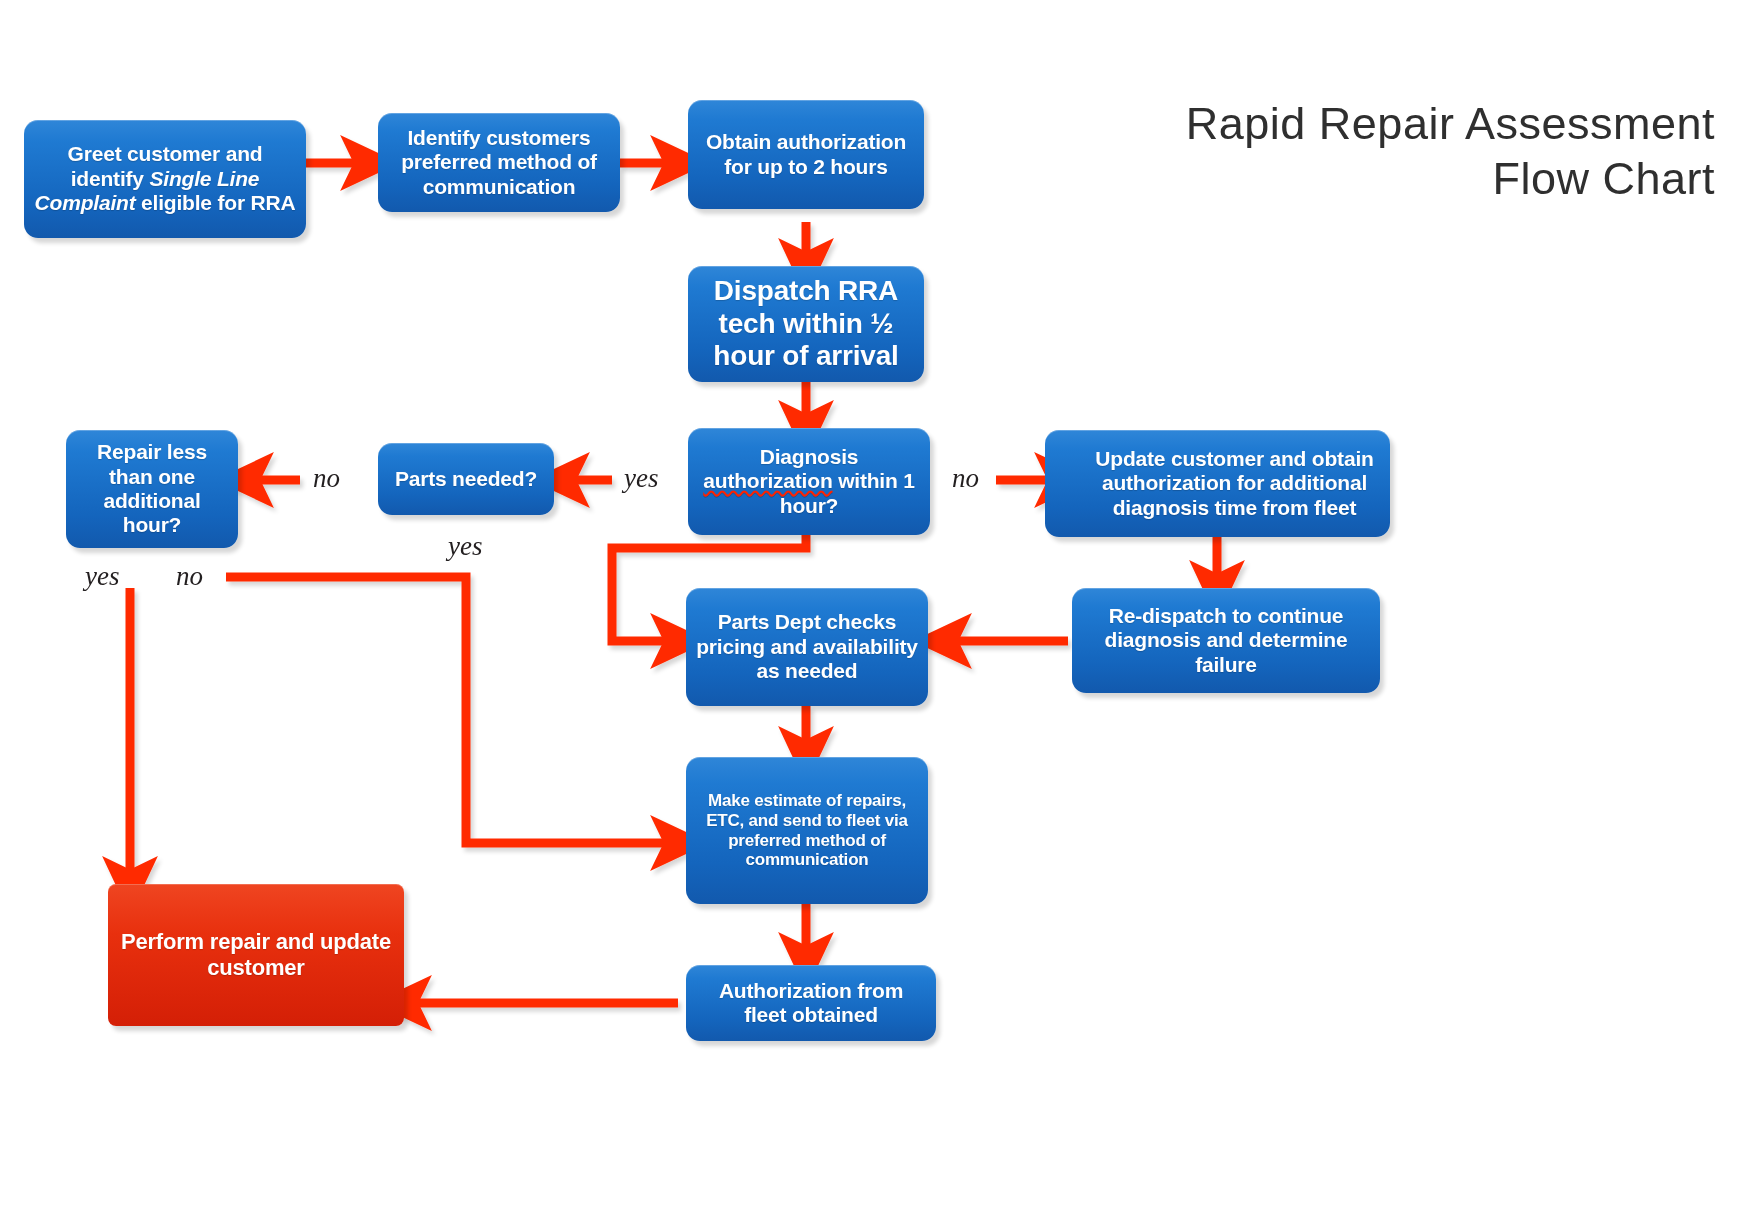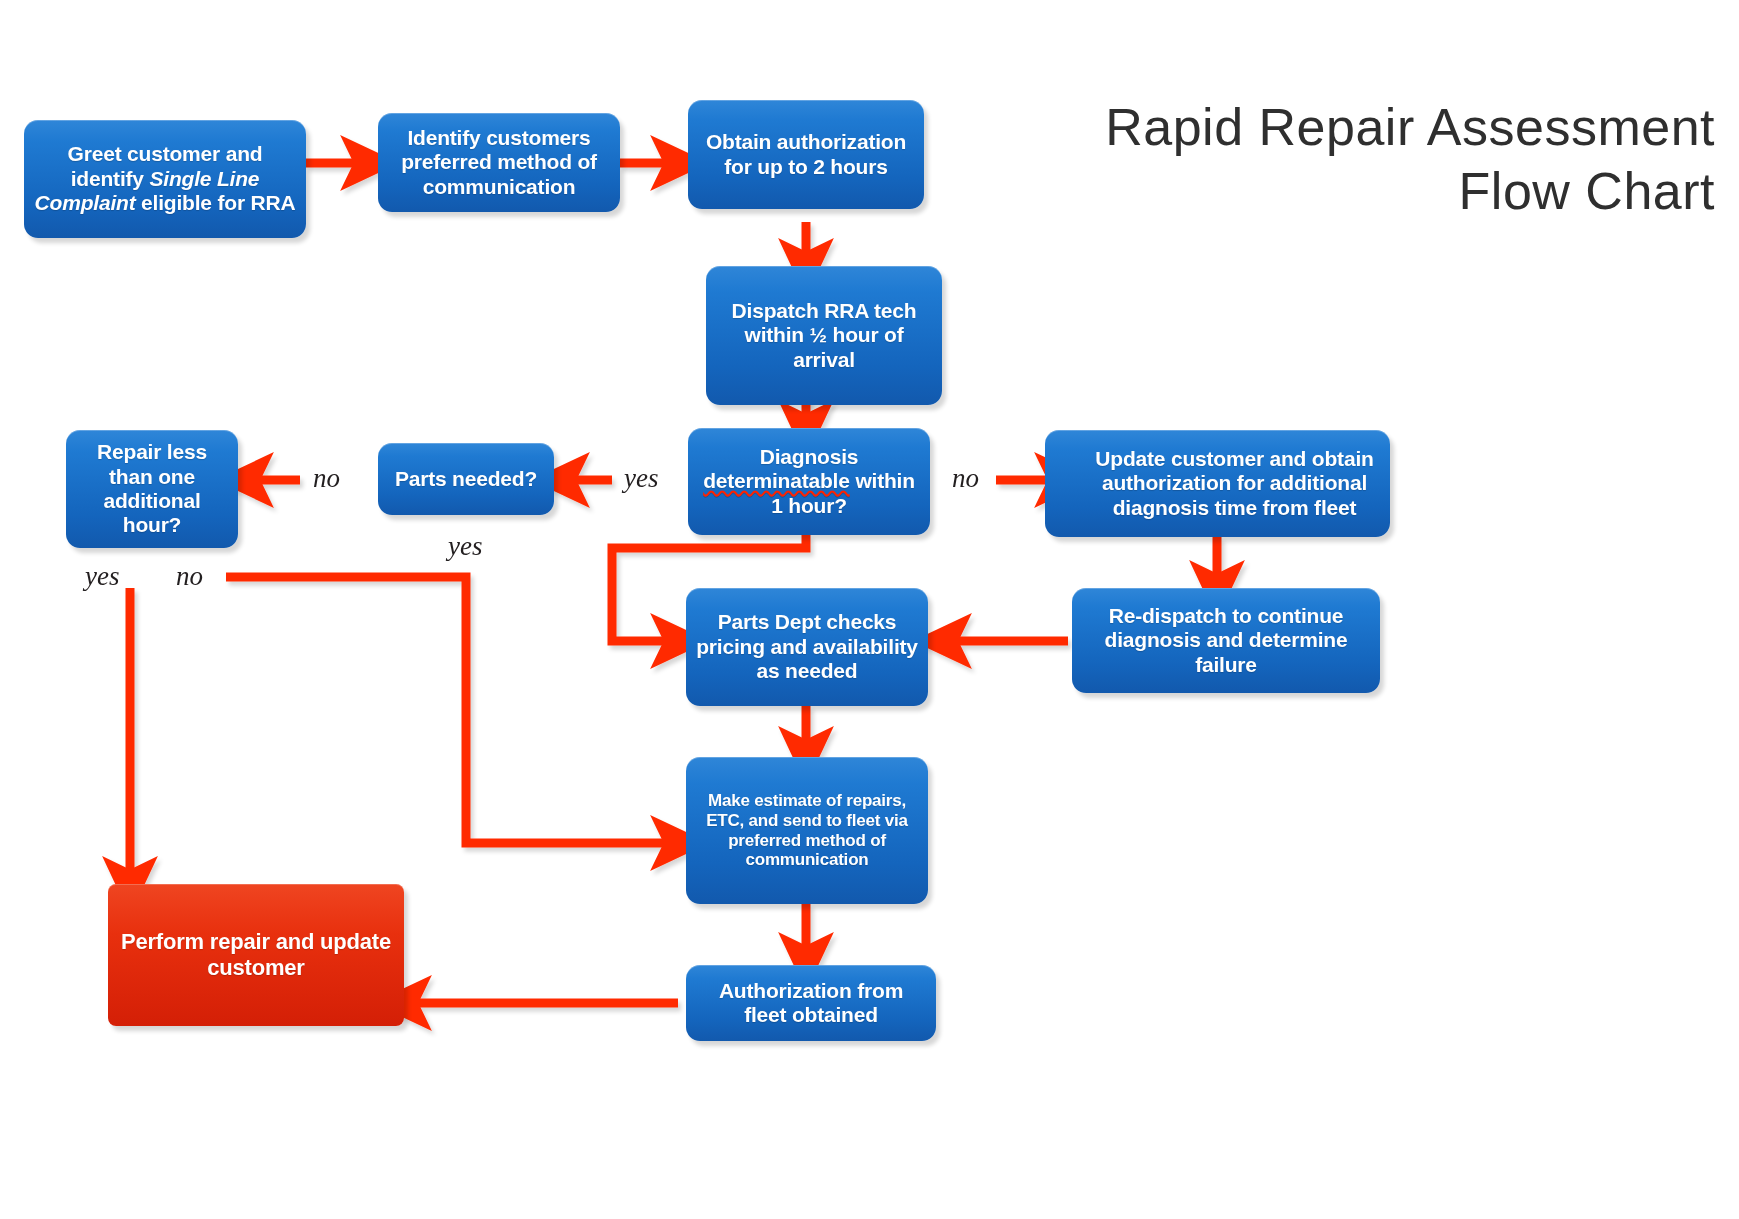--- a/index.html
+++ b/index.html
@@ -53,21 +53,21 @@
     white-space:nowrap;
   }
 
   
   #title{
     position:absolute;
     right:24px;top:96px;
     width:640px;
     text-align:right;
     font-family:"Liberation Sans",sans-serif;
-    font-size:52px;
+    font-size:45px;
     line-height:1.23;
     color:#2f2f2f;
     letter-spacing:0.5px;
     z-index:6;
   }
   #title .l2{display:block;}
 
   
   #arrows{position:absolute;left:0;top:0;width:1739px;height:1219px;z-index:2;}
 </style>
@@ -127,27 +127,27 @@
   </div>
 
   <div class="node blue" style="left:378px;top:113px;width:242px;height:99px;font-size:21px;">
     <span class="txt">Identify customers preferred method of communication</span>
   </div>
 
   <div class="node blue" style="left:688px;top:100px;width:236px;height:109px;font-size:21px;">
     <span class="txt">Obtain authorization for up to 2 hours</span>
   </div>
 
-  <div class="node blue" style="left:706px;top:266px;width:236px;height:139px;font-size:21px;">
+  <div class="node blue" style="left:688px;top:266px;width:236px;height:116px;font-size:28px;">
     <span class="txt">Dispatch RRA tech within ½ hour of arrival</span>
   </div>
 
   <div class="node blue" style="left:688px;top:428px;width:242px;height:107px;font-size:21px;">
     <span class="txt">
-      Diagnosis <span class="misspell">determinatable</span> within 1 hour?
+      Diagnosis <span class="misspell">authorization</span> within 1 hour?
     </span>
   </div>
 
   <div class="node blue" style="left:378px;top:443px;width:176px;height:72px;font-size:21px;">
     <span class="txt">Parts needed?</span>
   </div>
 
   <div class="node blue" style="left:66px;top:430px;width:172px;height:118px;font-size:21px;justify-content:center;">
     <span class="txt">Repair less than one additional hour?</span>
   </div>

